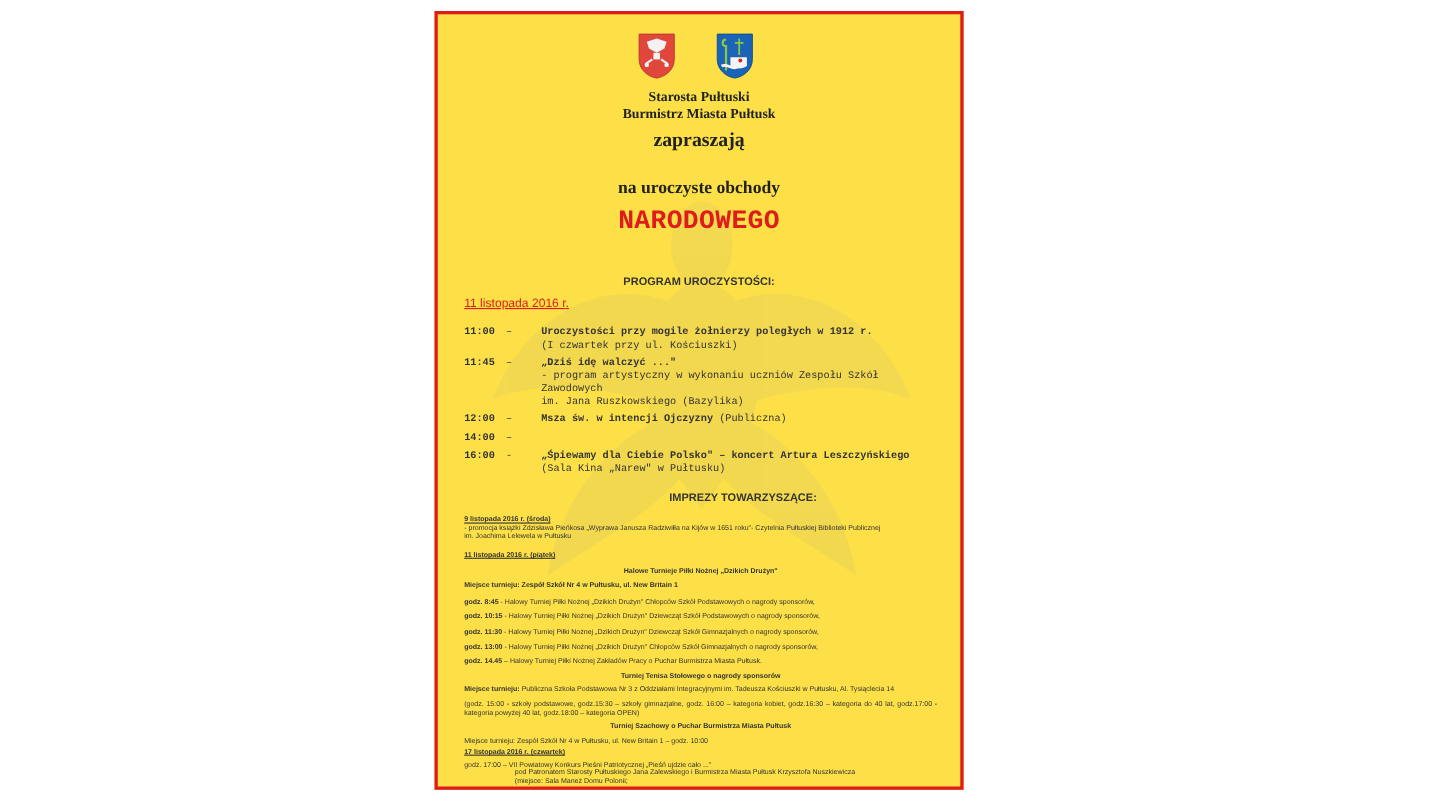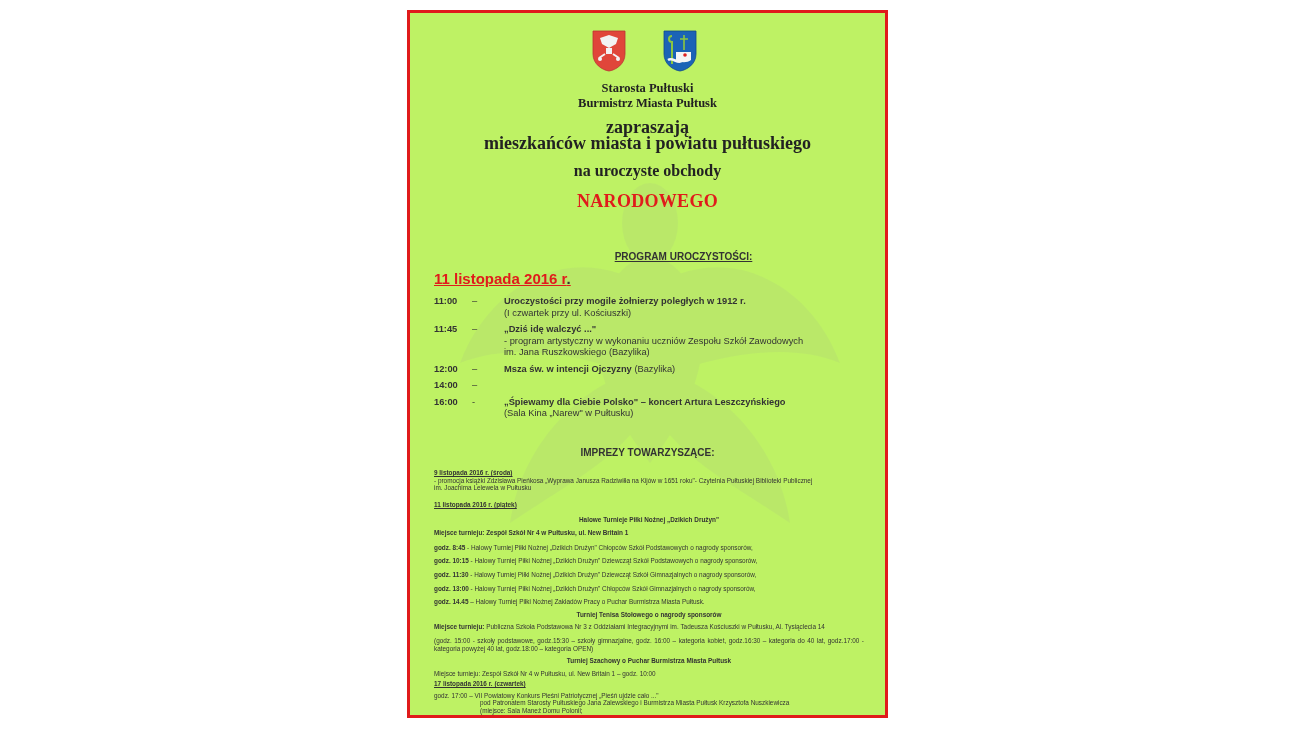--- a/index.html
+++ b/index.html
@@ -1,47 +1,47 @@
 <!DOCTYPE html>
 <html><head>
 <meta charset="utf-8">
 <style>
   html, body { margin: 0; padding: 0; }
   body {
     width: 1300px; height: 731px; background: #ffffff; position: relative; overflow: hidden;
     font-family: "Liberation Sans", sans-serif; color: #222;
   }
   .poster {
-    position: absolute; left: 407px; top: 10px; width: 475px; height: 702px;
-    border: 3px solid #e01b1b; background: #bef264; overflow: hidden;
+    position: absolute; left: 395px; top: 10px; width: 475px; height: 702px;
+    border: 3px solid #e01b1b; background: #fde047; overflow: hidden;
   }
   .eagle {
     position: absolute; left: 40px; top: 150px; width: 400px; height: 380px; opacity: 0.10; pointer-events: none;
   }
   .crests { position: absolute; top: 17px; left: 0; width: 100%; height: 44px; }
   .crest { position: absolute; top: 0; width: 34px; height: 42px; }
   .crest.left { left: 182px; }
   .crest.right { left: 253px; }
 
   .serif { font-family: "Liberation Serif", serif; font-weight: bold; color: #222; text-align: center; position: absolute; left: 0; width: 100%; }
   .t-starosta { top: 68px; font-size: 12.5px; line-height: 15px; }
   .t-zapr { top: 106px; font-size: 18px; line-height: 16px; }
   .t-obch { top: 149px; font-size: 16px; }
-  .t-title { top: 176px; font-size: 18px; line-height: 25px; color: #e01b1b; letter-spacing: 0.3px; }
-  .t-program { position: absolute; top: 238px; left: 0; width: 100%; text-align: center; font-size: 10px; font-weight: bold; text-decoration: underline; color: #333; padding-left: 36px; }
-  .t-date { position: absolute; top: 257px; left: 24px; font-size: 15px; font-weight: bold; color: #e01b1b; text-decoration: underline; }
+  .t-title { top: 176px; font-size: 24px; line-height: 25px; color: #e01b1b; letter-spacing: 0.3px; font-family: Liberation Mono, monospace; }
+  .t-program { position: absolute; top: 238px; left: 0; width: 100%; text-align: center; font-size: 10px; font-weight: bold; color: #333; }
+  .t-date { position: absolute; top: 257px; left: 24px; font-size: 11px; font-weight: normal; color: #e01b1b; text-decoration: underline; }
   .t-date .dot { text-decoration: none; color: #333; }
 
-  .prog { position: absolute; left: 24px; top: 283px; width: 420px; font-size: 9.3px; line-height: 11.5px; color: #333; }
+  .prog { position: absolute; left: 24px; top: 283px; width: 420px; font-size: 9.3px; line-height: 11.5px; color: #333; font-family: Liberation Mono, monospace; }
   .prog-item { display: flex; margin-bottom: 5px; }
   .prog-item .time { width: 38px; font-weight: bold; flex-shrink: 0; }
   .prog-item .dash { width: 32px; flex-shrink: 0; }
   .prog-item.gap { margin-top: 5px; }
 
-  .t-imprezy { position: absolute; top: 434px; left: 0; width: 100%; text-align: center; font-size: 10px; font-weight: bold; color: #333; }
+  .t-imprezy { position: absolute; top: 434px; left: 0; width: 100%; text-align: center; font-size: 10px; font-weight: bold; color: #333; padding-left: 40px; }
 
   .small { position: absolute; left: 24px; width: 430px; font-size: 6.4px; line-height: 7.6px; color: #333; }
   .small .u { text-decoration: underline; font-weight: bold; }
   .small .b { font-weight: bold; }
   .small .center { text-align: center; font-weight: bold; }
   .small .row { margin-bottom: 5px; }
   .small .indent { padding-left: 46px; }
 </style>
 </head>
 <body>
@@ -77,21 +77,20 @@
       <path d="M5 30 C10 27 14 34 19 31" stroke="#f5f5f5" stroke-width="2.5" fill="none"></path>
     </svg>
   </div>
 
   <div class="serif t-starosta">
     <div>Starosta Pułtuski</div>
     <div>Burmistrz Miasta Pułtusk</div>
   </div>
   <div class="serif t-zapr">
     <div>zapraszają</div>
-    <div>mieszkańców miasta i powiatu pułtuskiego</div>
   </div>
   <div class="serif t-obch">na uroczyste obchody</div>
   <div class="serif t-title">
     <div>NARODOWEGO</div>
   </div>
 
   <div class="t-program">PROGRAM UROCZYSTOŚCI:</div>
   <div class="t-date"><span>11 listopada 2016 r</span><span class="dot">.</span></div>
 
   <div class="prog">
@@ -109,21 +108,21 @@
       <div>
         <b>„Dziś idę walczyć ..."</b>
         <div>- program artystyczny w wykonaniu uczniów Zespołu Szkół Zawodowych</div>
         <div>im. Jana Ruszkowskiego  (Bazylika)</div>
       </div>
     </div>
     <div class="prog-item">
       <span class="time">12:00</span>
       <span class="dash">–</span>
       <div>
-        <b>Msza św. w intencji Ojczyzny</b><span> (Bazylika)</span>
+        <b>Msza św. w intencji Ojczyzny</b><span> (Publiczna)</span>
       </div>
     </div>
     <div class="prog-item">
       <span class="time">14:00</span>
       <span class="dash">–</span>
     </div>
     <div class="prog-item gap">
       <span class="time">16:00</span>
       <span class="dash">-</span>
       <div>

